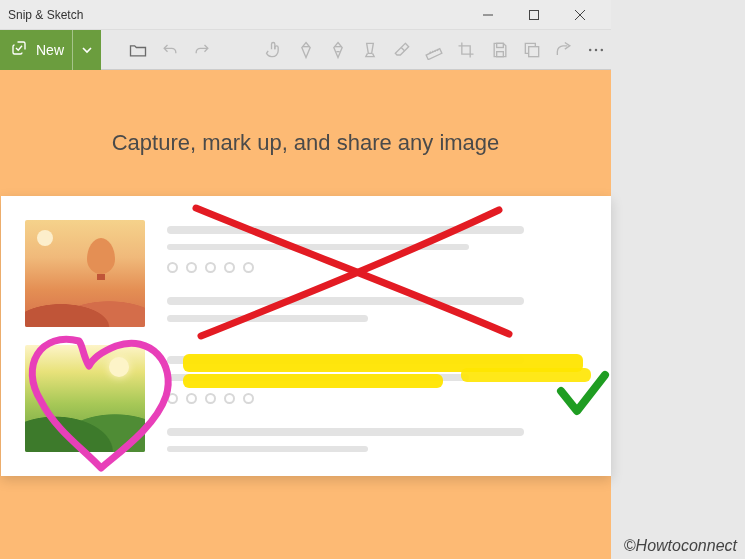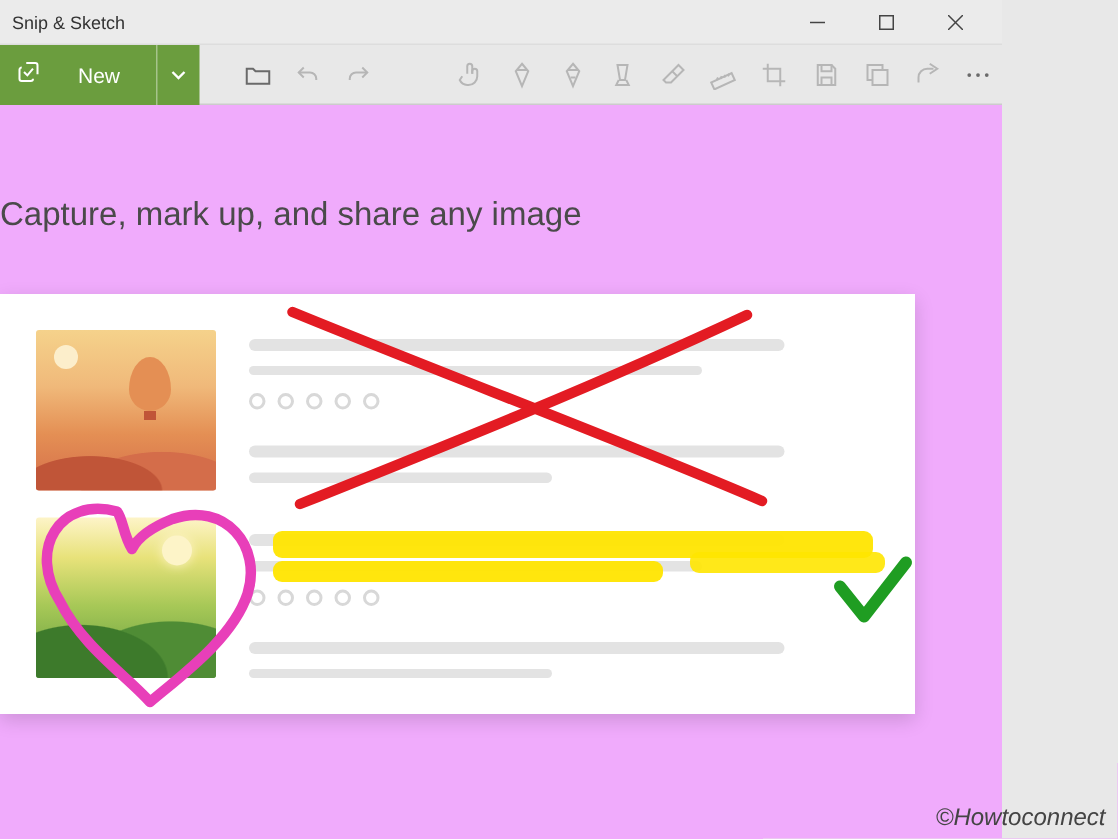--- a/index.html
+++ b/index.html
@@ -5,21 +5,21 @@
   * { margin: 0; padding: 0; box-sizing: border-box; }
   body {
     font-family: "Segoe UI", Tahoma, sans-serif;
     background: #e8e8e8;
     width: 745px;
     height: 559px;
     overflow: hidden;
     position: relative;
   }
   .window {
-    width: 668px;
+    width: 611px;
     height: 559px;
     background: #e8e8e8;
     display: flex;
     flex-direction: column;
   }
   .titlebar {
     height: 30px;
     display: flex;
     align-items: center;
     padding: 0 8px;
@@ -53,21 +53,21 @@
     gap: 2px;
     border-bottom: 1px solid #ccc;
   }
   .new-btn {
     height: 40px;
     background: #6b9d3e;
     color: #fff;
     display: flex;
     align-items: center;
     padding: 0 8px 0 10px;
-    gap: 24px;
+    gap: 8px;
     font-size: 14px;
   }
   .new-btn .chev-wrap {
     border-left: 1px solid rgba(255,255,255,0.4);
     padding-left: 8px;
     height: 100%;
     display: flex;
     align-items: center;
   }
   .tool-icon {
@@ -78,22 +78,23 @@
     justify-content: center;
     color: #6a6a6a;
   }
   .tool-icon.disabled { color: #b6b6b6; }
   .spacer { flex: 1; }
   .spacer-sm { width: 24px; }
   .canvas-area {
     flex: 1;
     display: flex;
     flex-direction: column;
+    align-items: center;
     padding-top: 60px;
-    background: #f0abfc;
+    background: #fdba74;
   }
   .headline {
     font-size: 22px;
     color: #4a4a4a;
     font-weight: 400;
     margin-bottom: 40px;
   }
   .hero {
     width: 610px;
     height: 280px;

